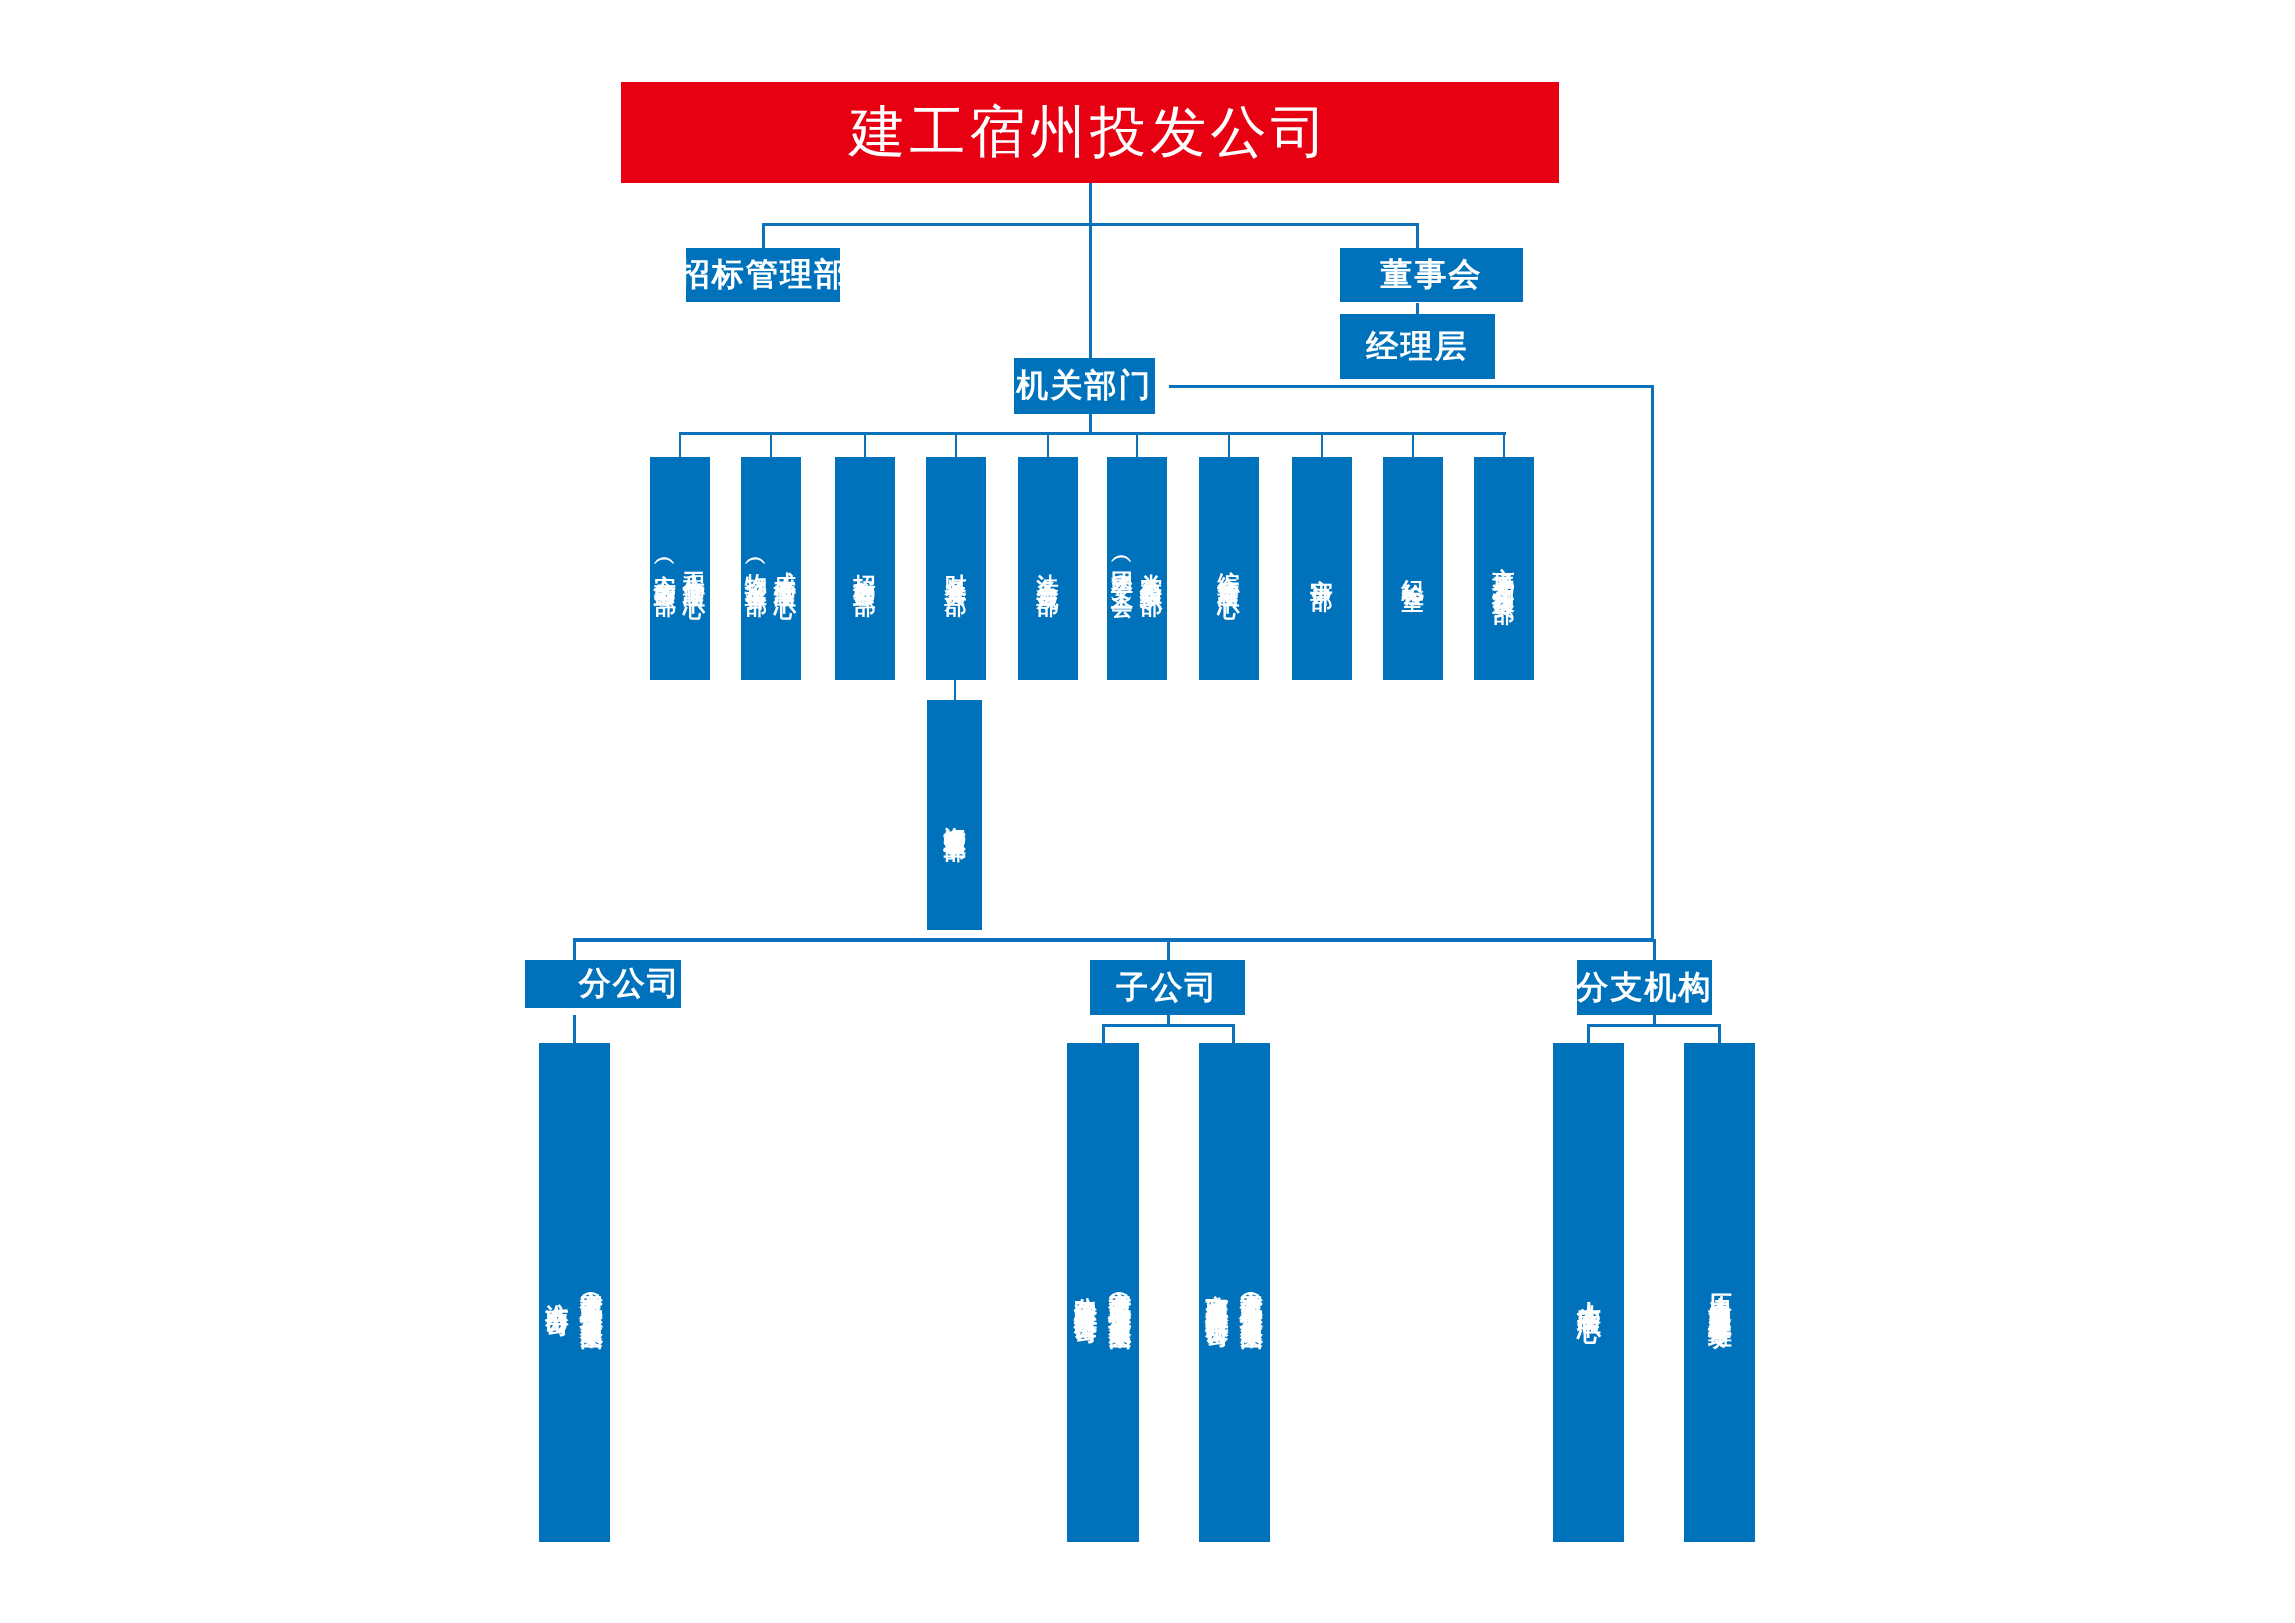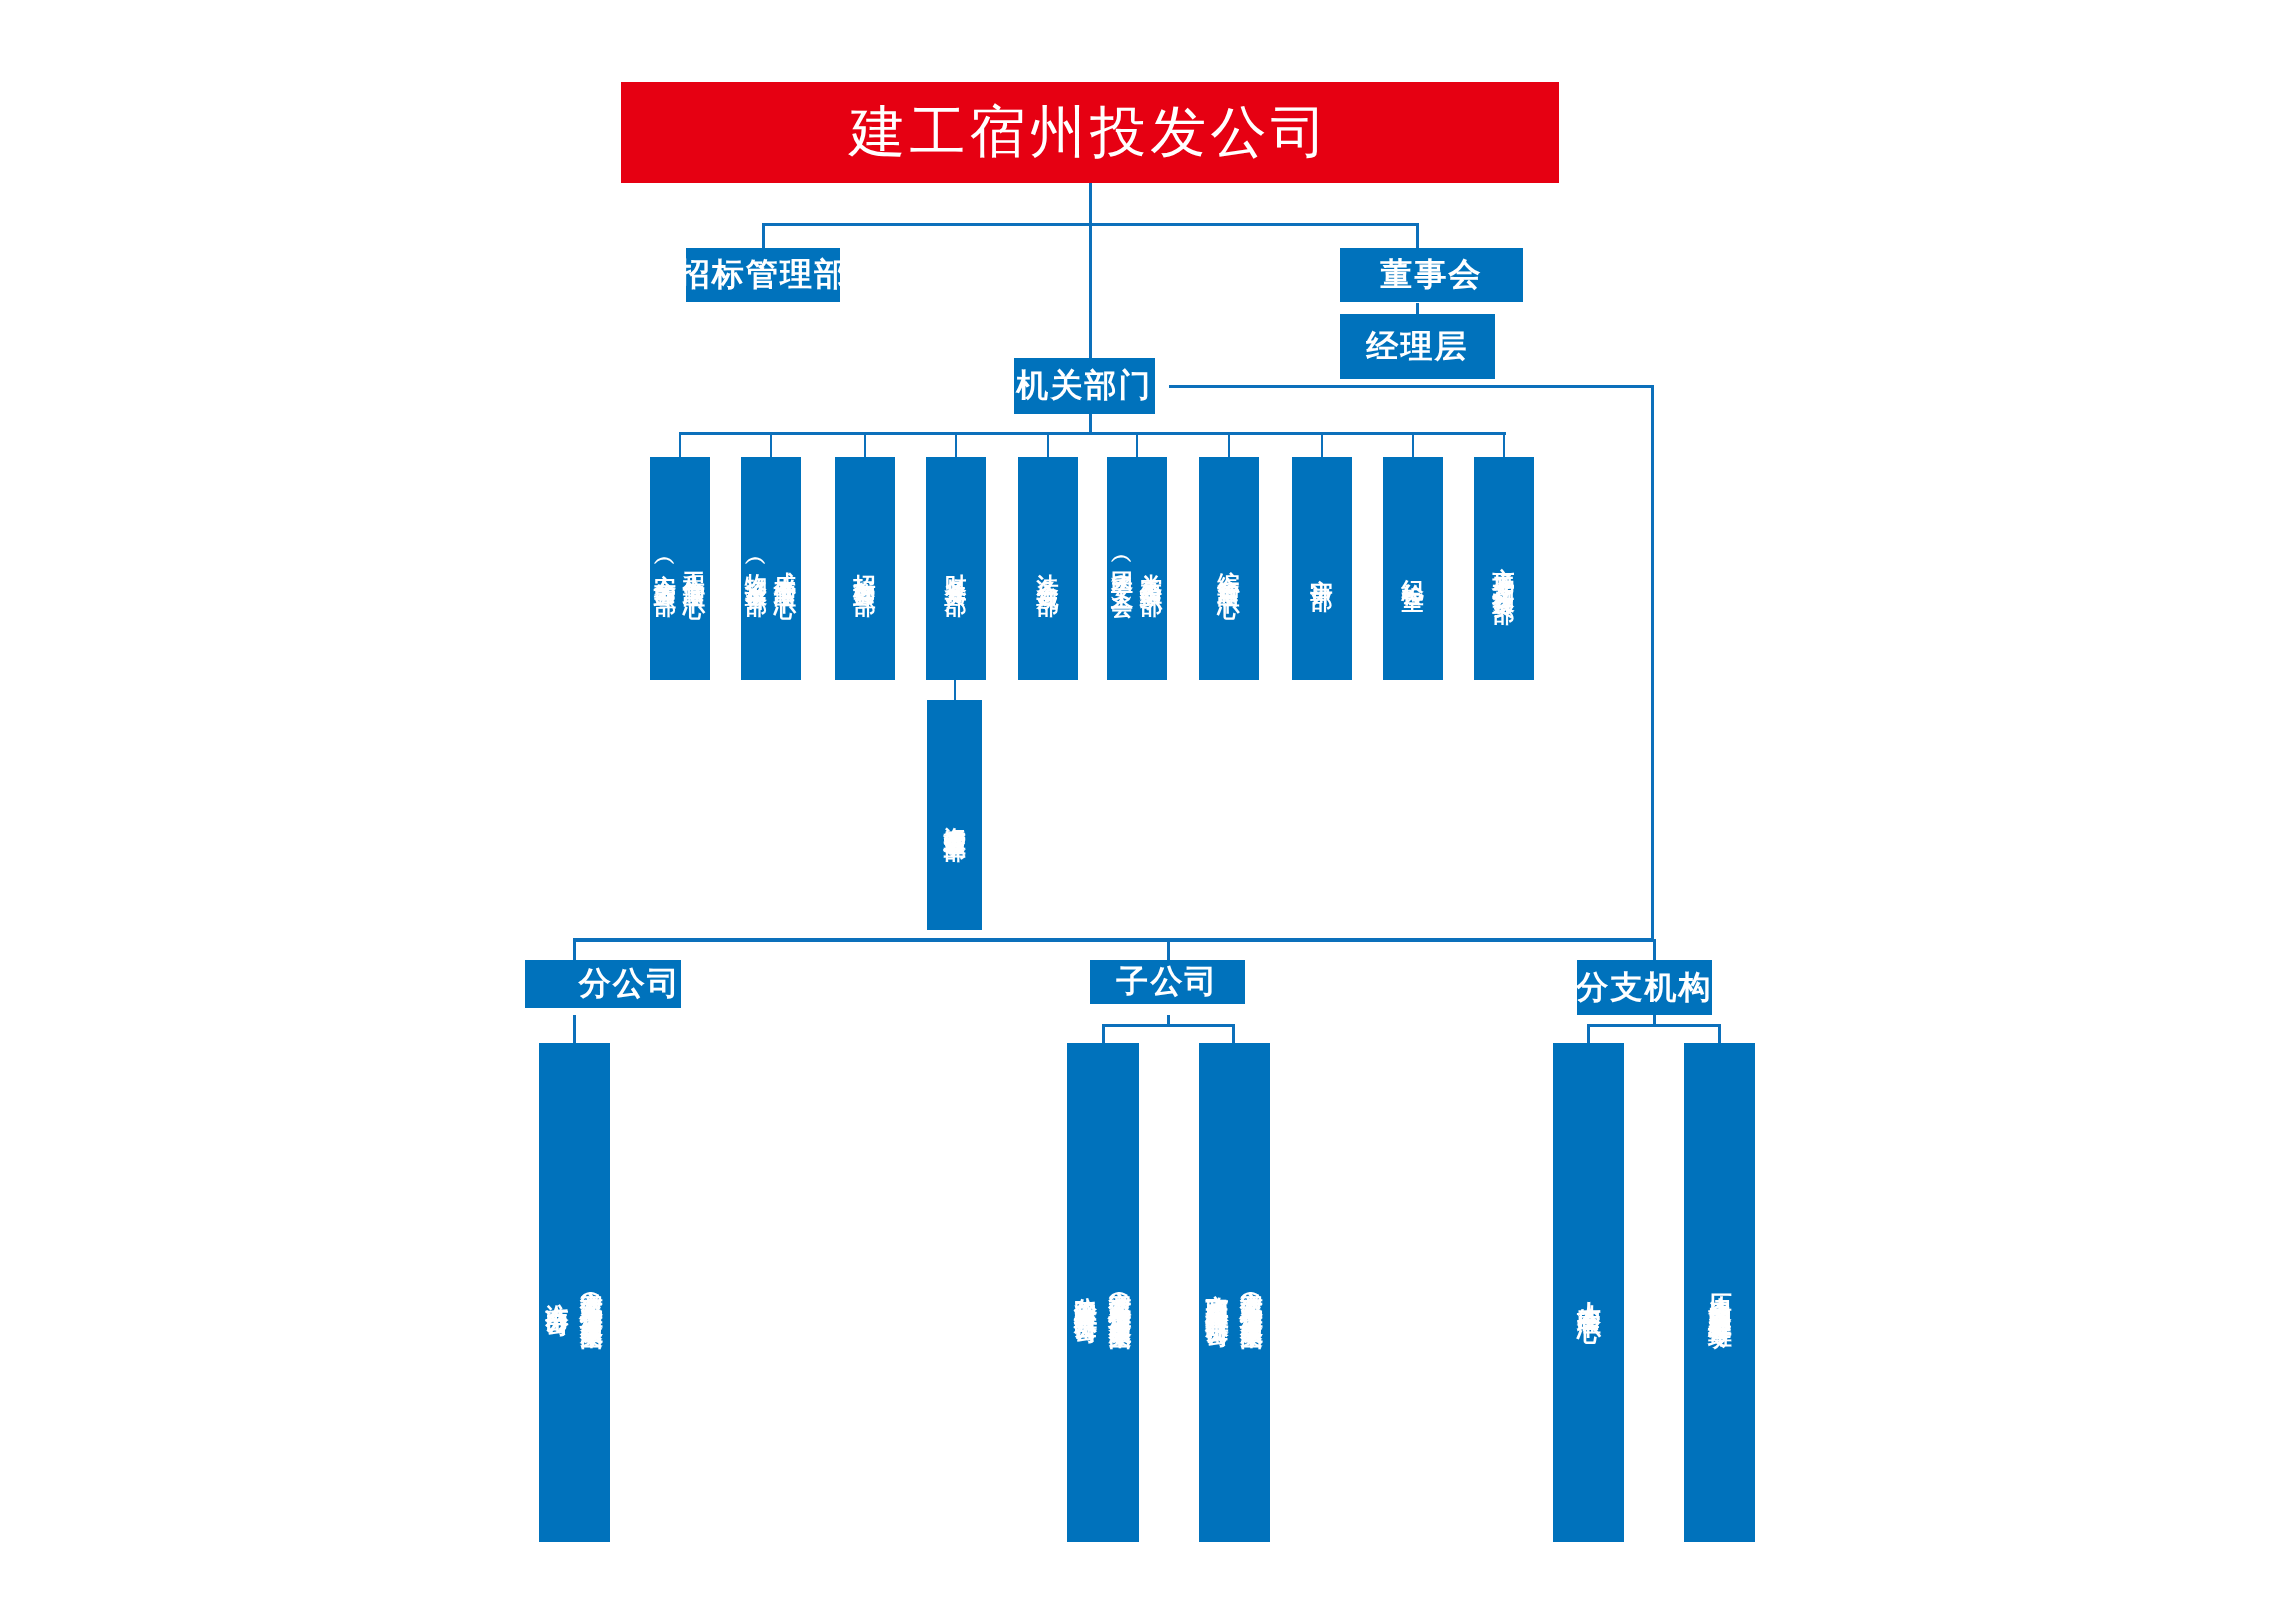--- a/index.html
+++ b/index.html
@@ -17,21 +17,21 @@
   .banner{left:621px;top:82px;width:938px;height:101px;background:var(--red,#e60012);}
   .banner .title{font-size:56px;font-weight:400;letter-spacing:4.2px;white-space:nowrap;}
 
   
   .hbox{font-size:32px;font-weight:700;letter-spacing:2.1px;white-space:nowrap;}
   .party{left:686px;top:248px;width:154px;height:54px;}
   .board{left:1340px;top:248px;width:183px;height:54px;}
   .mgmt{left:1340px;top:314px;width:155px;height:65px;}
   .hq{left:1014px;top:358px;width:141px;height:56px;}
   .grp0{left:525px;top:960px;width:156px;height:48px;justify-content:flex-end;}
-  .grp1{left:1090px;top:960px;width:155px;height:44px;}
+  .grp1{left:1090px;top:960px;width:155px;height:55px;}
   .grp2{left:1577px;top:960px;width:135px;height:55px;}
 
   
   .vtext{writing-mode:vertical-rl;text-orientation:mixed;white-space:pre-line;
          text-align:center;font-weight:700;display:block;}
   .dept{top:457px;width:60px;height:223px;}
   .dept .vtext{font-size:22px;letter-spacing:4.9px;line-height:1.32;}
   .asset{left:927px;top:700px;width:55px;height:230px;}
   .asset .vtext{font-size:22px;letter-spacing:1.4px;line-height:1.3;}
   .tall{top:1043px;height:499px;}

